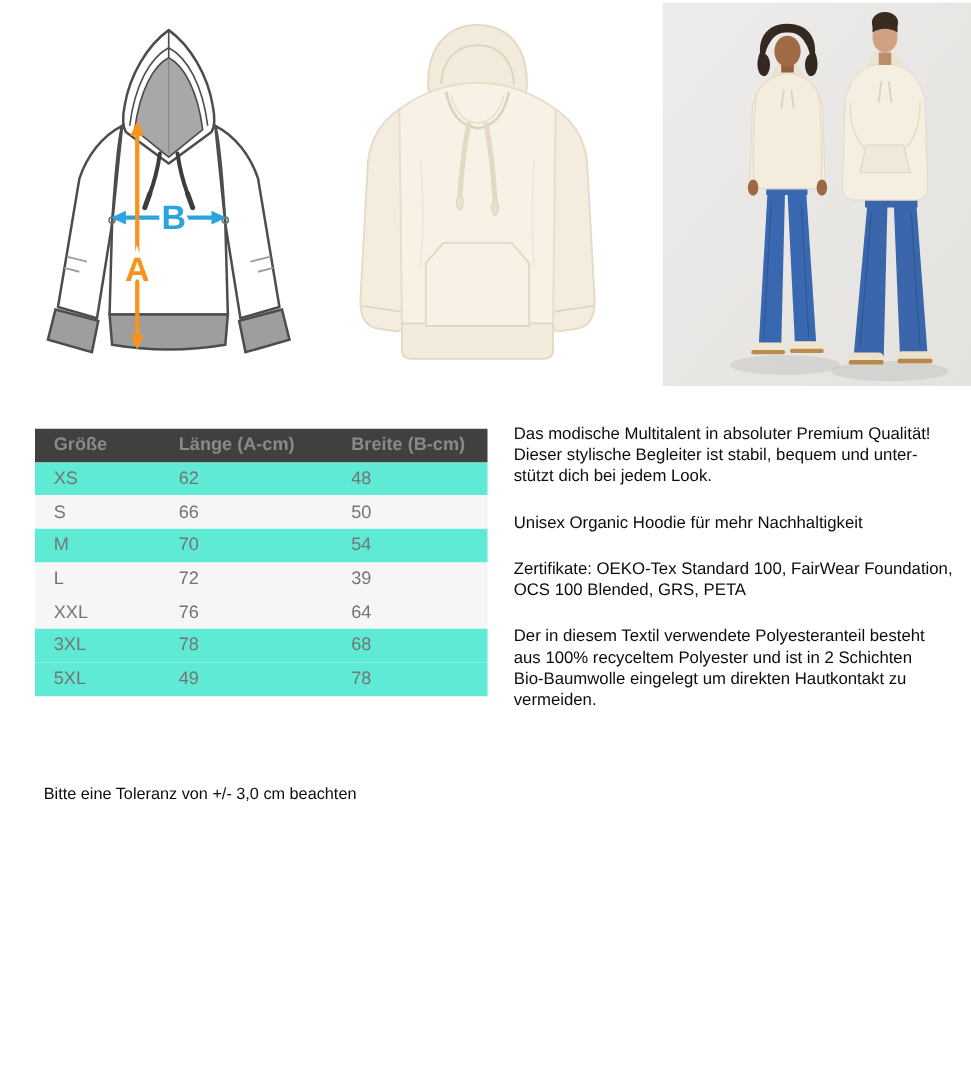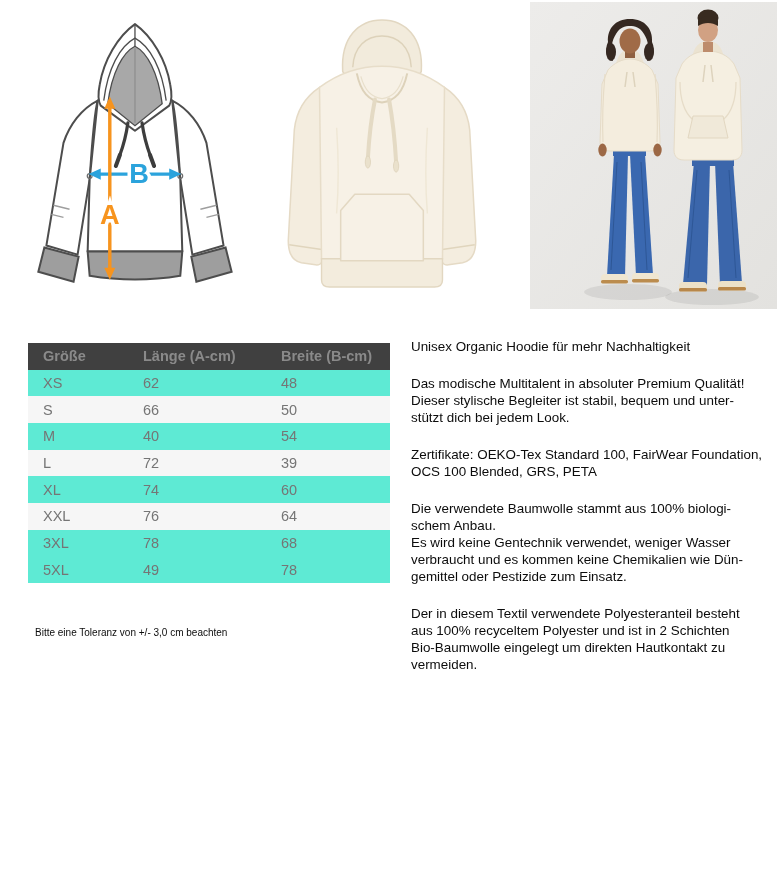--- a/index.html
+++ b/index.html
@@ -27,21 +27,21 @@
   }
   .t-row .c1 { width:100px; }
   .t-row .c2 { width:138px; }
   .t-row .c3 { flex:1; }
   .t-head { background:#404040; color:#8a8a8a;font-weight:bold; }
   .t-row.dark  { background:#5eead4; }
   .t-row.light { background:#f6f6f6; }
 
   #tolerance-note {
     position:absolute; left:35px; top:627px;
-    font-size:10px; color:#0c0c0c;
+    font-size:13px; color:#0c0c0c;
   }
 
   
   #description {
     position:absolute; left:411px; top:338px; width:356px;
     font-size:13.4px; line-height:17px; color:#0c0c0c;
   }
   #description p {
     white-space:pre; margin:0 0 20px 0;
   }
@@ -188,63 +188,53 @@
       <div class="c2">62</div>
       <div class="c3">48</div>
     </div>
     <div class="t-row light">
       <div class="c1">S</div>
       <div class="c2">66</div>
       <div class="c3">50</div>
     </div>
     <div class="t-row dark">
       <div class="c1">M</div>
-      <div class="c2">40</div>
+      <div class="c2">70</div>
       <div class="c3">54</div>
     </div>
     <div class="t-row light">
       <div class="c1">L</div>
       <div class="c2">72</div>
       <div class="c3">39</div>
     </div>
-    <div class="t-row dark">
-      <div class="c1">XL</div>
-      <div class="c2">74</div>
-      <div class="c3">60</div>
-    </div>
     <div class="t-row light">
       <div class="c1">XXL</div>
       <div class="c2">76</div>
       <div class="c3">64</div>
     </div>
     <div class="t-row dark">
       <div class="c1">3XL</div>
       <div class="c2">78</div>
       <div class="c3">68</div>
     </div>
     <div class="t-row dark">
       <div class="c1">5XL</div>
       <div class="c2">49</div>
       <div class="c3">78</div>
     </div>
   </div>
 
   <div id="tolerance-note">Bitte eine Toleranz von +/- 3,0 cm beachten</div>
 
   <div id="description">
-    <p>Unisex Organic Hoodie für mehr Nachhaltigkeit</p>
     <p>Das modische Multitalent in absoluter Premium Qualität!
 Dieser stylische Begleiter ist stabil, bequem und unter-
 stützt dich bei jedem Look.</p>
+    <p>Unisex Organic Hoodie für mehr Nachhaltigkeit</p>
     <p>Zertifikate: OEKO-Tex Standard 100, FairWear Foundation,
 OCS 100 Blended, GRS, PETA</p>
-    <p>Die verwendete Baumwolle stammt aus 100% biologi-
-schem Anbau.
-Es wird keine Gentechnik verwendet, weniger Wasser
-verbraucht und es kommen keine Chemikalien wie Dün-
-gemittel oder Pestizide zum Einsatz.</p>
     <p>Der in diesem Textil verwendete Polyesteranteil besteht
 aus 100% recyceltem Polyester und ist in 2 Schichten
 Bio-Baumwolle eingelegt um direkten Hautkontakt zu
 vermeiden.</p>
   </div>
 
 </div>
 
 </body></html>

